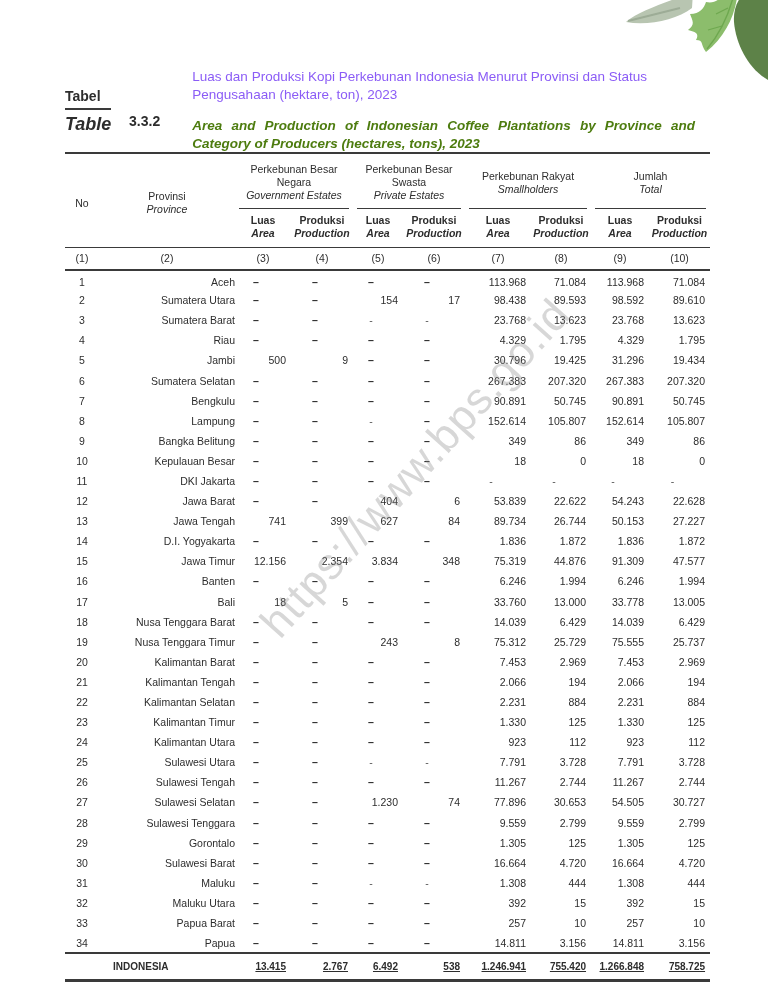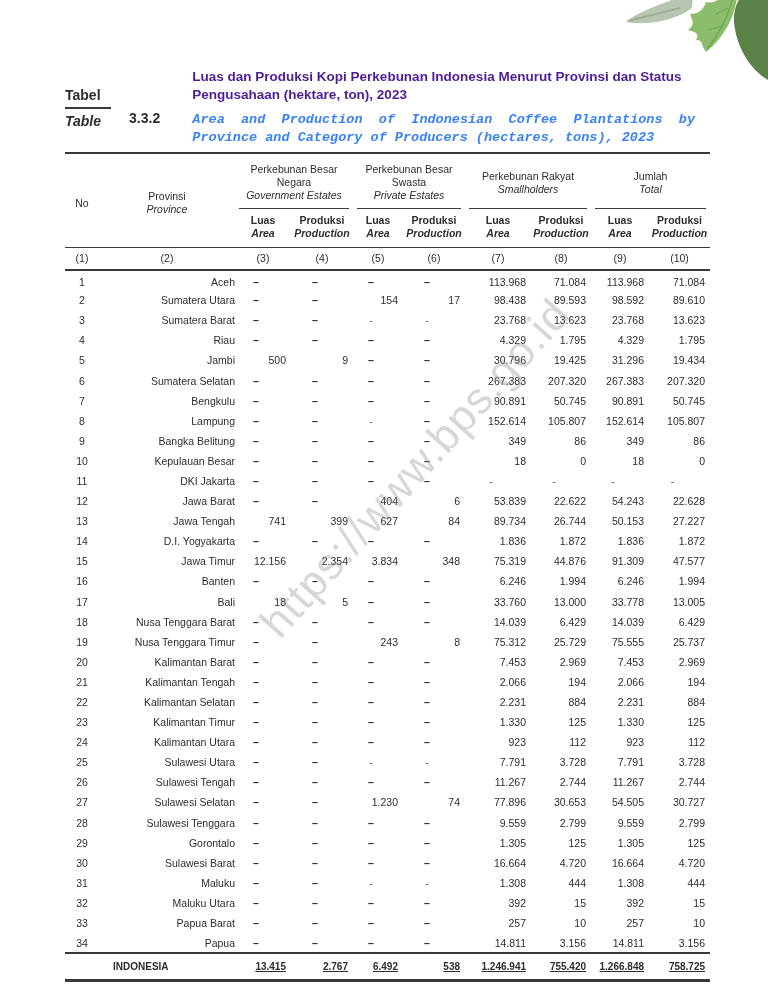--- a/index.html
+++ b/index.html
@@ -21,25 +21,25 @@
     transform:translate(-50%,-50%) rotate(-48deg);
     font-size:44px; font-weight:500; letter-spacing:1px;
     color:rgba(135,135,135,0.33);
     white-space:nowrap; pointer-events:none; z-index:5;
   }
 
   
   .doc-header { position:absolute; top:68px; left:65px; right:73px; display:flex; align-items:center; }
   .tbl-label { width:58px; text-align:left; }
   .tbl-label .id { font-weight:bold; font-size:14px; padding-bottom:4px; border-bottom:2px solid #3a3a3a; display:inline-block; min-width:46px; }
-  .tbl-label .en { font-weight:bold; font-style:italic; font-size:14px; padding-top:4px; display:block; }
+  .tbl-label .en { font-weight:bold; font-style:italic; font-size:18px; padding-top:4px; display:block; }
   .tbl-number { font-weight:bold; font-size:14px; margin:20px 0 0 8px; width:52px; }
   .titles { margin-left:13px; width:520px; }
-  .title-id { font-weight:bold; font-size:13.5px; line-height:18px; color:#4c1d95; }
-  .title-en { font-weight:bold; font-style:italic; font-size:13.5px; line-height:18px; color:#3b82f6; margin-top:7px; text-align:justify;font-family:Liberation Mono, monospace; }
+  .title-id { font-weight:normal; font-size:13.5px; line-height:18px; color:#8b5cf6; }
+  .title-en { font-weight:bold; font-style:italic; font-size:13.5px; line-height:18px; color:#4d7c0f; margin-top:13px; text-align:justify; }
 
   
   .table-wrap { position:absolute; top:152px; left:65px; width:645px; z-index:2; }
   table { width:645px; border-collapse:collapse; table-layout:fixed; }
   col.c-no{width:34px} col.c-prov{width:136px}
   col.c3{width:56px} col.c4{width:62px} col.c5{width:50px} col.c6{width:62px}
   col.c7{width:66px} col.c8{width:60px} col.c9{width:58px} col.c10{width:61px}
 
   thead th { font-weight:normal; font-size:10.5px; line-height:13px; vertical-align:middle; }
   tr.group-row th { border-top:2px solid #3a3a3a; padding-top:5px; }

